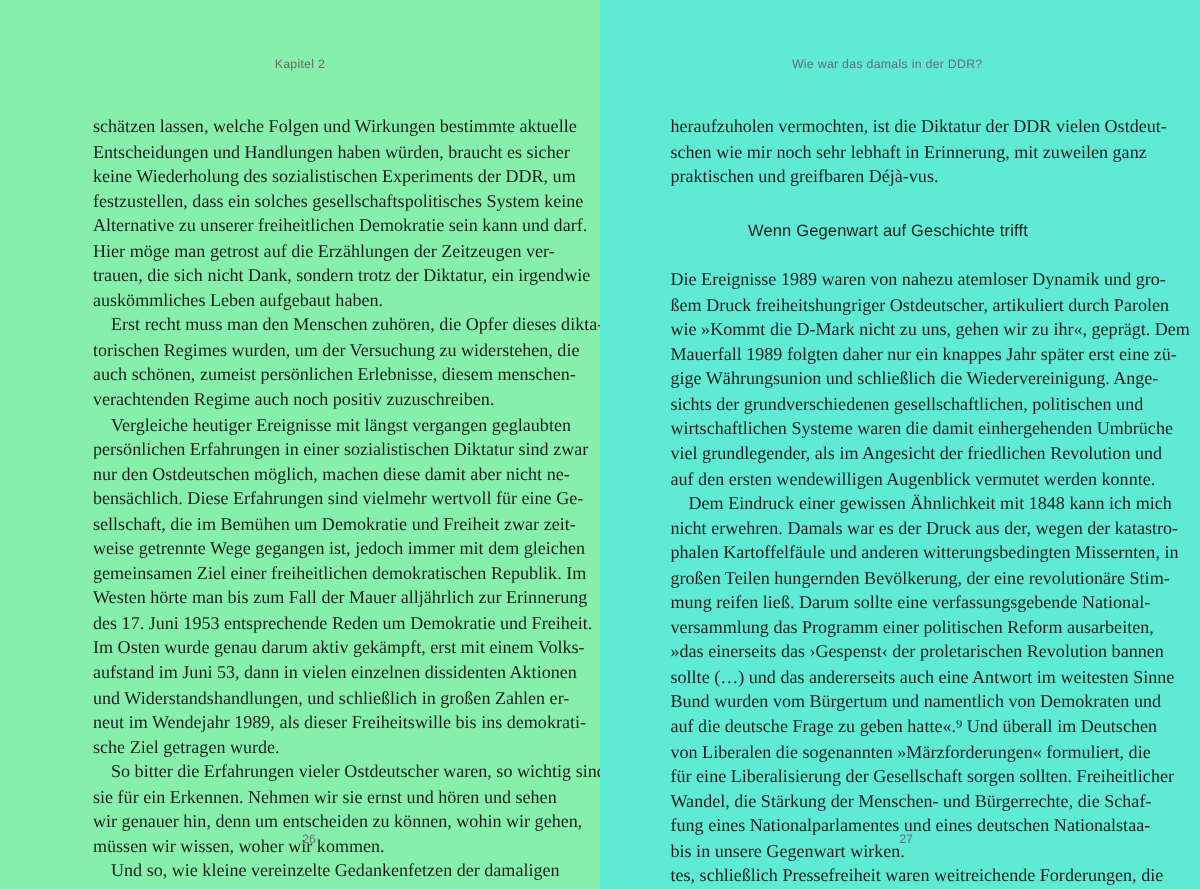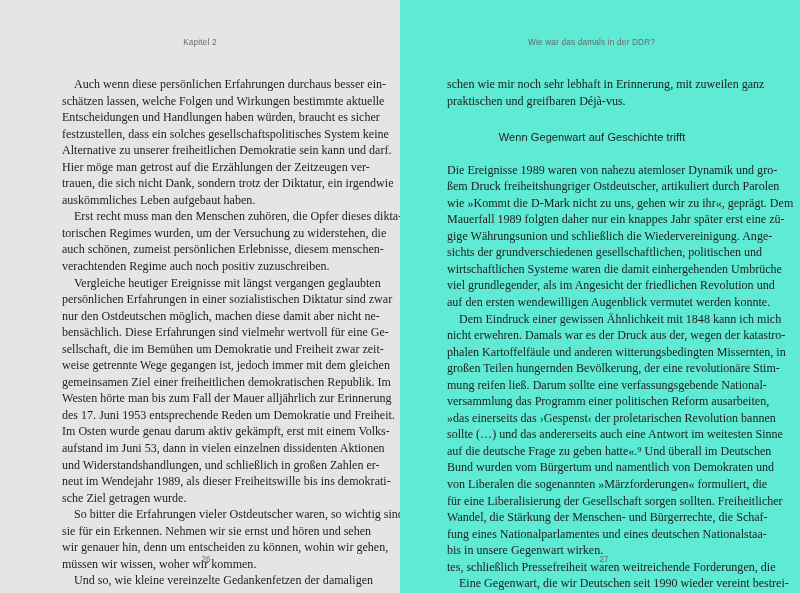--- a/index.html
+++ b/index.html
@@ -5,21 +5,21 @@
   html, body { margin: 0; padding: 0; }
   body {
     width: 800px; height: 593px; overflow: hidden;
     background: #ffffff;
     position: relative;
     font-family: "Liberation Serif", "DejaVu Serif", serif;
     color: #1d1d1d;
   }
   .spread { position: absolute; inset: 0; display: flex; }
   .page { position: relative; width: 400px; height: 593px; }
-  .page.left { background: #e5e5e5; }
+  .page.left { background: #86efac; }
   .page.right { background: #5eead4; }
   .running-head {
     position: absolute; top: 38px; left: 0; right: 0;
     text-align: center;
     font-family: "Liberation Sans", "DejaVu Sans", sans-serif;
     font-size: 8.2px; color: #6b6b6b; letter-spacing: 0.2px;
   }
   .page.left .running-head { left: 62px; right: 62px; }
   .page.right .running-head { left: 47px; right: 64px; }
   .page-number {
@@ -53,23 +53,23 @@
 </head>
 <body>
 
 <div class="spread">
 
   <div class="page left">
     <div class="running-head">Kapitel  2</div>
 
     <div class="text-block" id="left-body">
         <p>
-          <span class="line indent">Auch wenn diese persönlichen Erfahrungen durchaus besser ein-</span>
           <span class="line">schätzen lassen, welche Folgen und Wirkungen bestimmte aktuelle</span>
           <span class="line">Entscheidungen und Handlungen haben würden, braucht es sicher</span>
+          <span class="line">keine Wiederholung des sozialistischen Experiments der DDR, um</span>
           <span class="line">festzustellen, dass ein solches gesellschaftspolitisches System keine</span>
           <span class="line">Alternative zu unserer freiheitlichen Demokratie sein kann und darf.</span>
           <span class="line">Hier möge man getrost auf die Erzählungen der Zeitzeugen ver-</span>
           <span class="line">trauen, die sich nicht Dank, sondern trotz der Diktatur, ein irgendwie</span>
           <span class="line last">auskömmliches Leben aufgebaut haben.</span>
         </p>
         <p>
           <span class="line indent">Erst recht muss man den Menschen zuhören, die Opfer dieses dikta-</span>
           <span class="line">torischen Regimes wurden, um der Versuchung zu widerstehen, die</span>
           <span class="line">auch schönen, zumeist persönlichen Erlebnisse, diesem menschen-</span>
@@ -104,20 +104,21 @@
 
     <div class="page-number">26</div>
   </div>
 
   <div class="page right">
     <div class="running-head">Wie war das damals in der DDR?</div>
 
     <div class="text-block">
       <div id="right-opening">
           <p>
+            <span class="line">heraufzuholen vermochten, ist die Diktatur der DDR vielen Ostdeut-</span>
             <span class="line">schen wie mir noch sehr lebhaft in Erinnerung, mit zuweilen ganz</span>
             <span class="line last">praktischen und greifbaren Déjà-vus.</span>
           </p>
         </div>
       <div class="section-heading">Wenn Gegenwart auf Geschichte trifft</div>
       <div id="right-body">
           <p>
             <span class="line">Die Ereignisse 1989 waren von nahezu atemloser Dynamik und gro-</span>
             <span class="line">ßem Druck freiheitshungriger Ostdeutscher, artikuliert durch Parolen</span>
             <span class="line">wie »Kommt die D-Mark nicht zu uns, gehen wir zu ihr«, geprägt. Dem</span>
@@ -130,22 +131,22 @@
           </p>
           <p>
             <span class="line indent">Dem Eindruck einer gewissen Ähnlichkeit mit 1848 kann ich mich</span>
             <span class="line">nicht erwehren. Damals war es der Druck aus der, wegen der katastro-</span>
             <span class="line">phalen Kartoffelfäule und anderen witterungsbedingten Missernten, in</span>
             <span class="line">großen Teilen hungernden Bevölkerung, der eine revolutionäre Stim-</span>
             <span class="line">mung reifen ließ. Darum sollte eine verfassungsgebende National-</span>
             <span class="line">versammlung das Programm einer politischen Reform ausarbeiten,</span>
             <span class="line">»das einerseits das ›Gespenst‹ der proletarischen Revolution bannen</span>
             <span class="line">sollte (…) und das andererseits auch eine Antwort im weitesten Sinne</span>
+            <span class="line">Bund wurden vom Bürgertum und namentlich von Demokraten und</span>
             <span class="line">auf die deutsche Frage zu geben hatte«.⁹ Und überall im Deutschen</span>
-            <span class="line">Bund wurden vom Bürgertum und namentlich von Demokraten und</span>
             <span class="line">von Liberalen die sogenannten »Märzforderungen« formuliert, die</span>
             <span class="line">für eine Liberalisierung der Gesellschaft sorgen sollten. Freiheitlicher</span>
             <span class="line">Wandel, die Stärkung der Menschen- und Bürgerrechte, die Schaf-</span>
             <span class="line">fung eines Nationalparlamentes und eines deutschen Nationalstaa-</span>
             <span class="line last">bis in unsere Gegenwart wirken.</span>
             <span class="line">tes, schließlich Pressefreiheit waren weitreichende Forderungen, die</span>
           </p>
           <p>
             <span class="line indent">Eine Gegenwart, die wir Deutschen seit 1990 wieder vereint bestrei-</span>
           </p>

